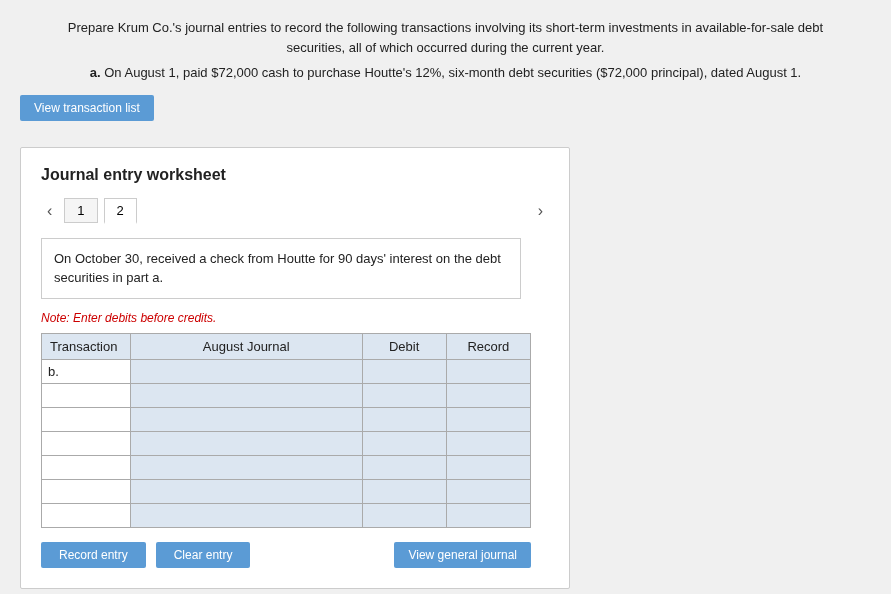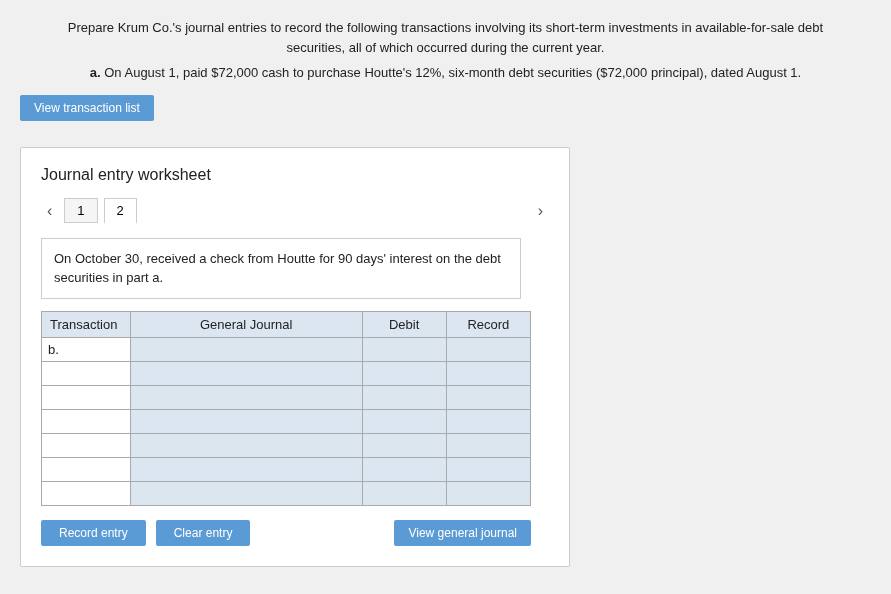--- a/index.html
+++ b/index.html
@@ -33,21 +33,21 @@
     }
     .worksheet-container {
       background: white;
       border: 1px solid #ccc;
       padding: 18px 20px 20px 20px;
       max-width: 550px;
       border-radius: 2px;
     }
     .worksheet-title {
       font-size: 16px;
-      font-weight: normal;
+      font-weight: bold;
       margin-bottom: 14px;
     }
     .tab-nav {
       display: flex;
       align-items: center;
       margin-bottom: 14px;
       gap: 0;
     }
     .tab-nav .chevron {
       font-size: 16px;
@@ -191,26 +191,27 @@
 
   <div class="tab-nav">
     <span class="chevron">‹</span>
     <button class="tab-btn">1</button>
     <button class="tab-btn active">2</button>
     <span class="tab-right-chevron">›</span>
   </div>
 
   <div class="transaction-desc">On October 30, received a check from Houtte for 90 days' interest on the debt securities in part a.</div>
 
+  <div class="note-text">Note: Enter debits before credits.</div>
 
   <table class="journal-table">
     <thead>
       <tr>
         <th class="left">Transaction</th>
-        <th>General Journal</th>
+        <th>August Journal</th>
         <th>Debit</th>
         <th>Record</th>
       </tr>
     </thead>
     <tbody>
       <tr class="row-b">
         <td class="transaction-cell">b.</td>
         <td class="journal-cell"><input type="text" style=""></td>
         <td class="amount-cell"><input type="text" style=""></td>
         <td class="amount-cell"><input type="text" style=""></td>

